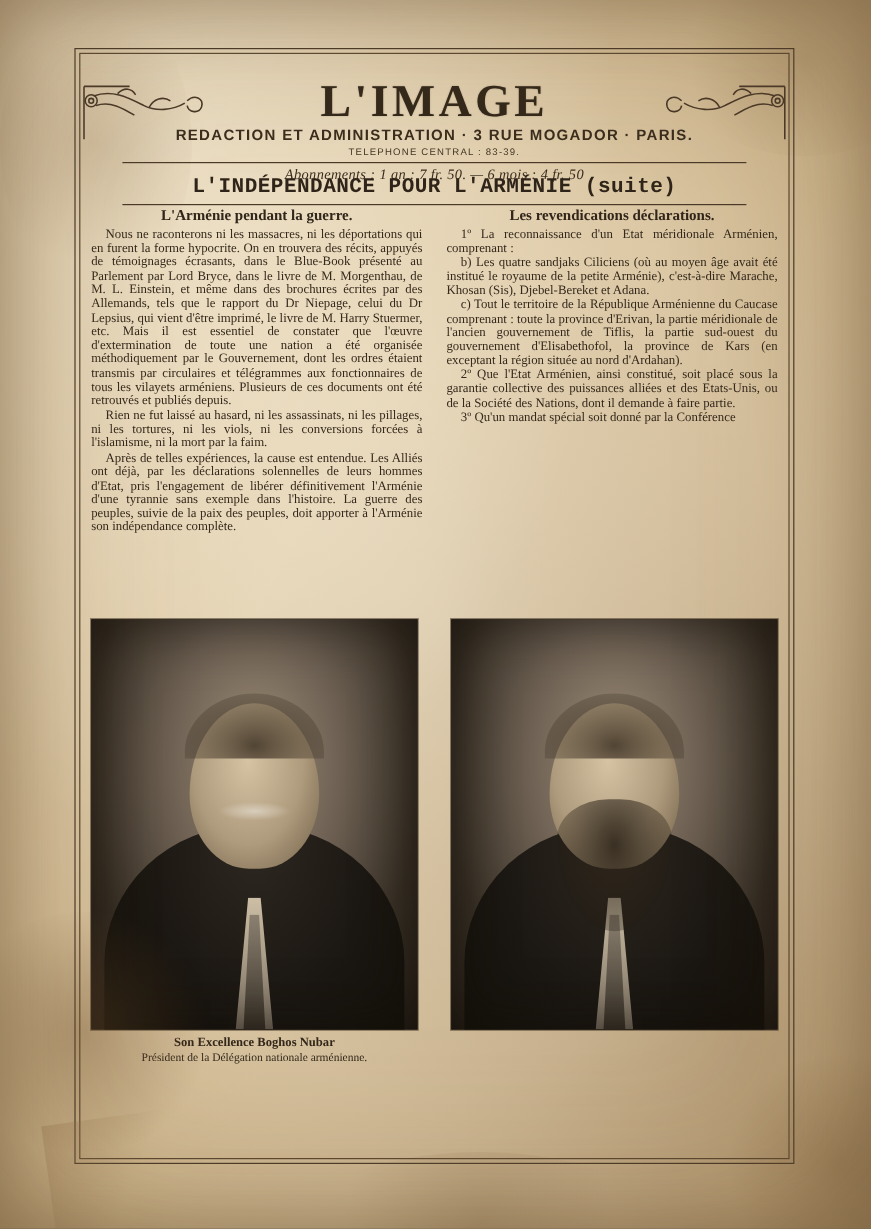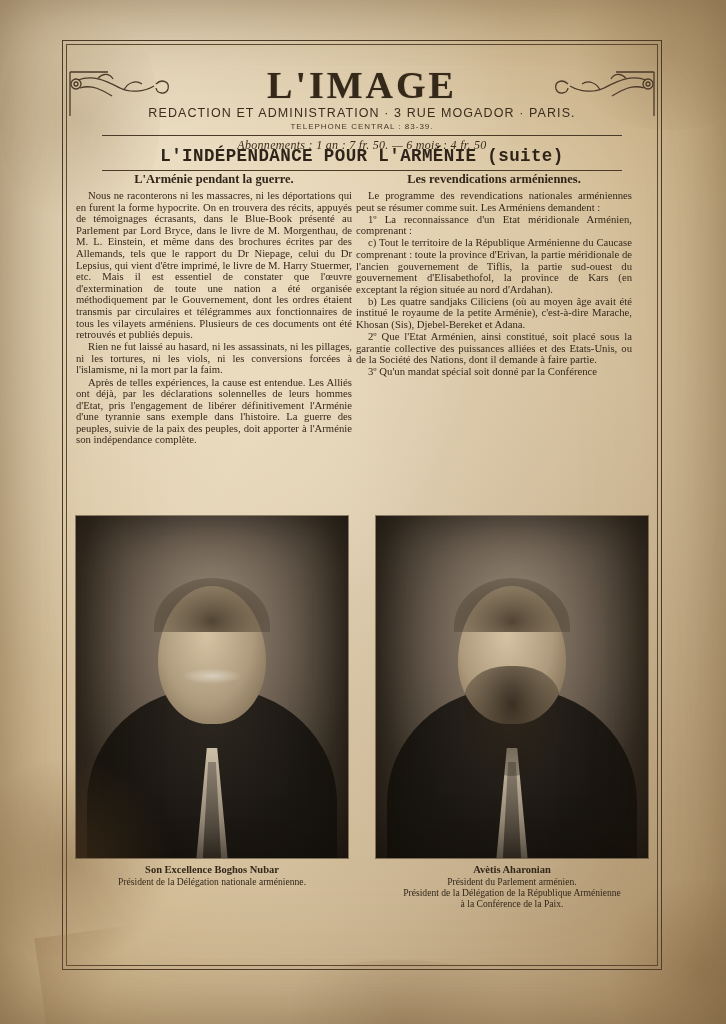--- a/index.html
+++ b/index.html
@@ -96,21 +96,21 @@
     font-weight: 700;
     margin-top: 6px;
     line-height: 1;
     color: #33281a;
     text-shadow: 0 0 1px rgba(60,45,28,0.5);
   }
   .subtitle {
     font-family: "Liberation Sans", sans-serif;
     font-size: 12.5px;
     letter-spacing: 1.1px;
-    font-weight: 400;
+    font-weight: 700;
     margin-top: 2px;
     color: #3b2d1d;
   }
   .phone {
     font-family: "Liberation Sans", sans-serif;
     font-size: 8px;
     letter-spacing: 1px;
     margin-top: 2px;
     color: #463726;
   }
@@ -143,21 +143,21 @@
     color: #30251a;
   }
 
   
   .cols {
     position: absolute;
     left: 76px;
     top: 172px;
     width: 572px;
     display: flex;
-    gap: 4px;
+    gap: 20px;
   }
   .col { width: 276px; }
   .col-head {
     text-align: center;
     font-family: "Liberation Serif", serif;
     font-weight: 700;
     font-size: 12.5px;
     color: #31261a;
     margin-bottom: 3px;
   }
@@ -336,25 +336,24 @@
   <div class="cols">
 
     <div class="col">
       <div class="col-head">L'Arménie pendant la guerre.</div>
       <p>Nous ne raconterons ni les massacres, ni les déportations qui en furent la forme hypocrite. On en trouvera des récits, appuyés de témoignages écrasants, dans le Blue-Book présenté au Parlement par Lord Bryce, dans le livre de M. Morgenthau, de M. L. Einstein, et même dans des brochures écrites par des Allemands, tels que le rapport du Dr Niepage, celui du Dr Lepsius, qui vient d'être imprimé, le livre de M. Harry Stuermer, etc. Mais il est essentiel de constater que l'œuvre d'extermination de toute une nation a été organisée méthodiquement par le Gouvernement, dont les ordres étaient transmis par circulaires et télégrammes aux fonctionnaires de tous les vilayets arméniens. Plusieurs de ces documents ont été retrouvés et publiés depuis.</p>
       <p>Rien ne fut laissé au hasard, ni les assassinats, ni les pillages, ni les tortures, ni les viols, ni les conversions forcées à l'islamisme, ni la mort par la faim.</p>
       <p>Après de telles expériences, la cause est entendue. Les Alliés ont déjà, par les déclarations solennelles de leurs hommes d'Etat, pris l'engagement de libérer définitivement l'Arménie d'une tyrannie sans exemple dans l'histoire. La guerre des peuples, suivie de la paix des peuples, doit apporter à l'Arménie son indépendance complète.</p>
     </div>
 
     <div class="col">
-      <div class="col-head">Les revendications arméniennes.</div>
-      <p>Le programme des revendications nationales arméniennes peut se résumer comme suit. Les Arméniens demandent :</p>
+      <div class="col-head">Les revendications déclarations.</div>
       <p>1º La reconnaissance d'un Etat méridionale Arménien, comprenant :</p>
+      <p>b) Les quatre sandjaks Ciliciens (où au moyen âge avait été institué le royaume de la petite Arménie), c'est-à-dire Marache, Khosan (Sis), Djebel-Bereket et Adana.</p>
       <p>c) Tout le territoire de la République Arménienne du Caucase comprenant : toute la province d'Erivan, la partie méridionale de l'ancien gouvernement de Tiflis, la partie sud-ouest du gouvernement d'Elisabethofol, la province de Kars (en exceptant la région située au nord d'Ardahan).</p>
-      <p>b) Les quatre sandjaks Ciliciens (où au moyen âge avait été institué le royaume de la petite Arménie), c'est-à-dire Marache, Khosan (Sis), Djebel-Bereket et Adana.</p>
       <p>2º Que l'Etat Arménien, ainsi constitué, soit placé sous la garantie collective des puissances alliées et des Etats-Unis, ou de la Société des Nations, dont il demande à faire partie.</p>
       <p>3º Qu'un mandat spécial soit donné par la Conférence</p>
     </div>
   </div>
 
   <div class="photos">
 
     <div class="photo-wrap">
       <div class="photo">
         <div class="ph-bg"></div>
@@ -376,26 +375,20 @@
       <div class="photo">
         <div class="ph-bg"></div>
         <div class="suit"></div>
         <div class="shirt"></div>
         <div class="tie"></div>
         <div class="head"></div>
         <div class="hairline"></div>
         <div class="beard"></div>
         <div class="vignette"></div>
       </div>
-      <div class="caption">
-        <div class="cap-name">Avètis Aharonian</div>
-        <div class="cap-sub">Président du Parlement arménien.</div>
-        <div class="cap-sub">Président de la Délégation de la République Arménienne</div>
-        <div class="cap-sub">à la Conférence de la Paix.</div>
-      </div>
     </div>
   </div>
 
   <div class="stain s1"></div>
   <div class="stain s2"></div>
   <div class="stain s4"></div>
   <div class="tear"></div>
   <div class="edge-shade"></div>
 </div>
 

